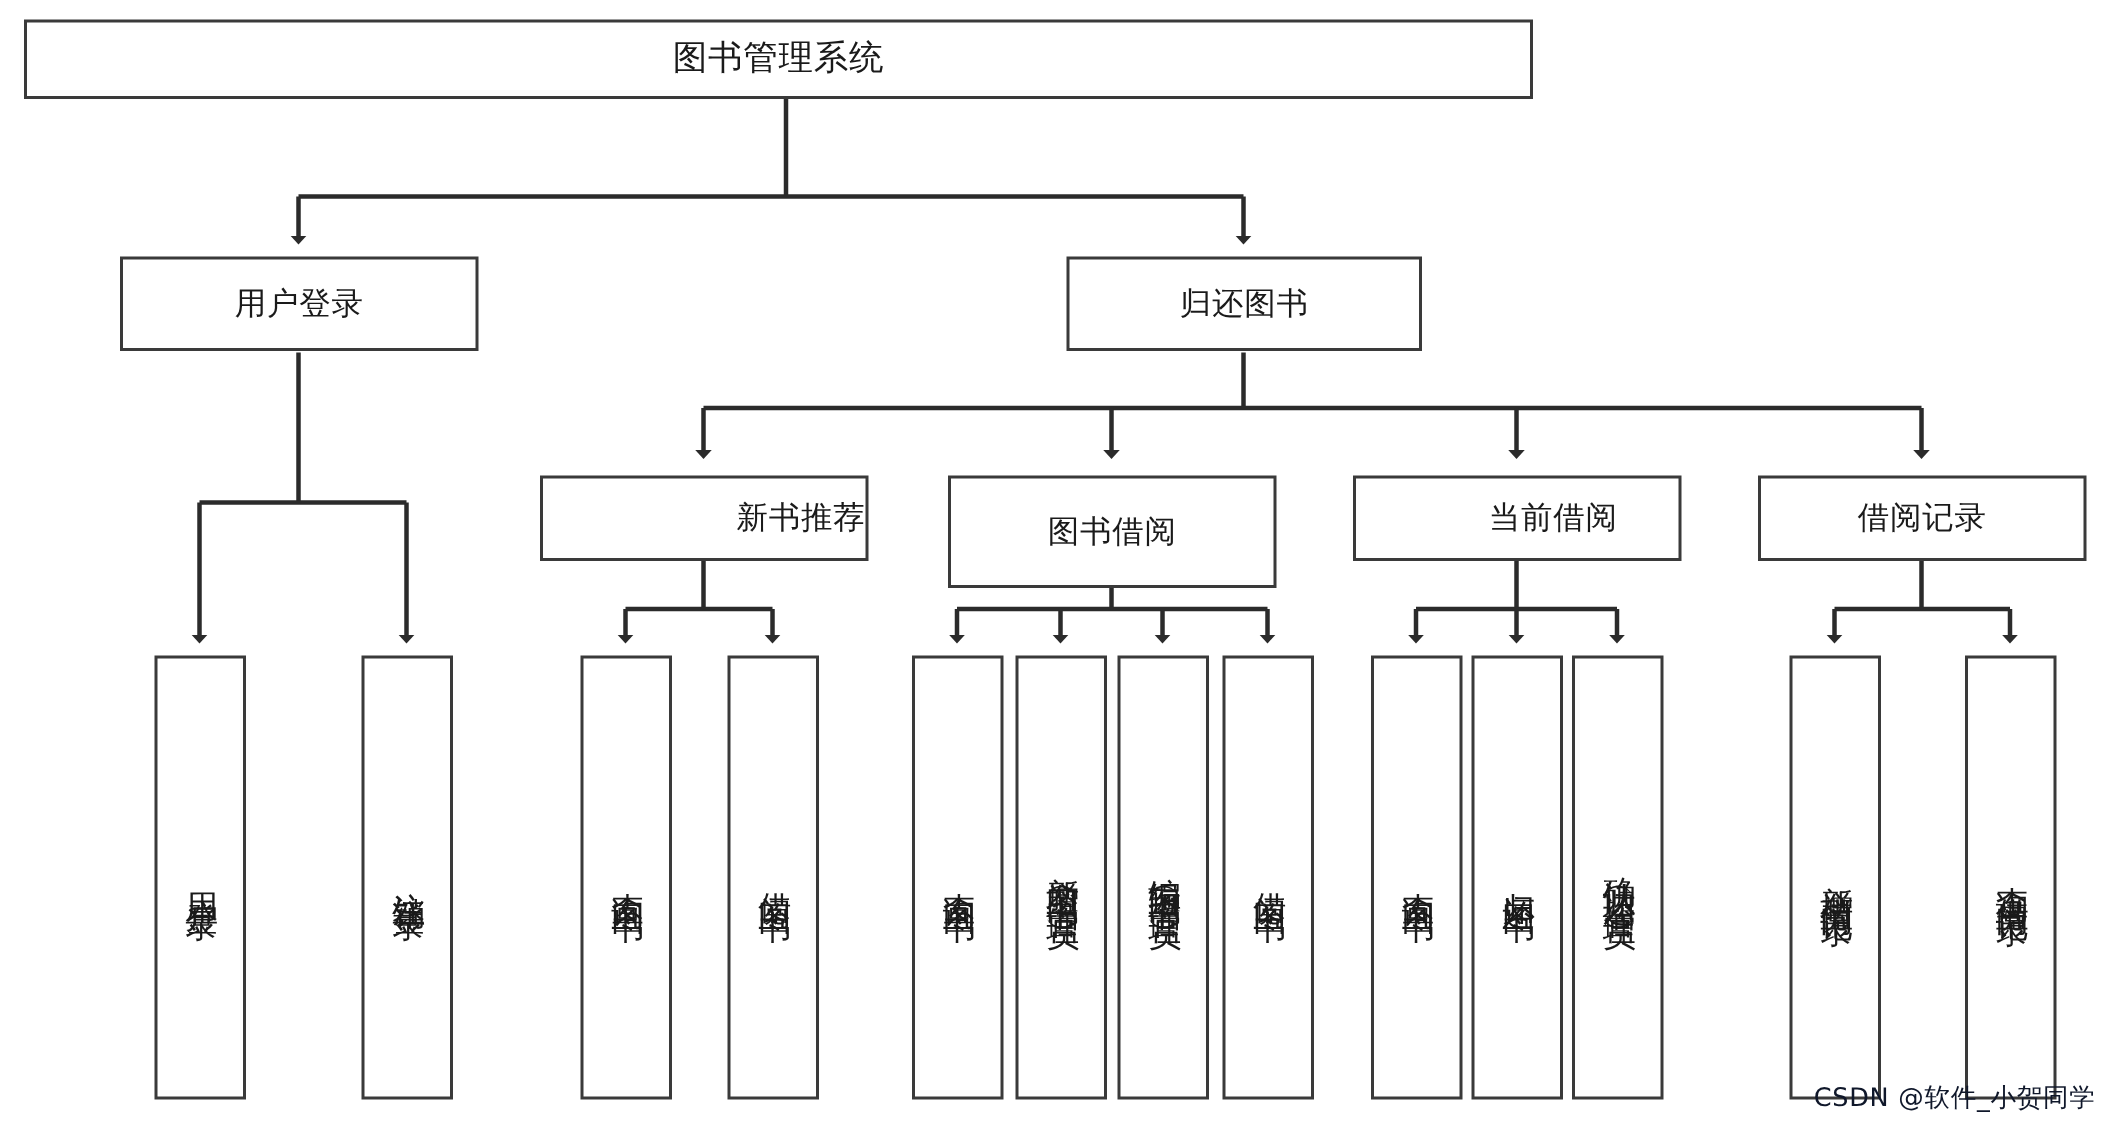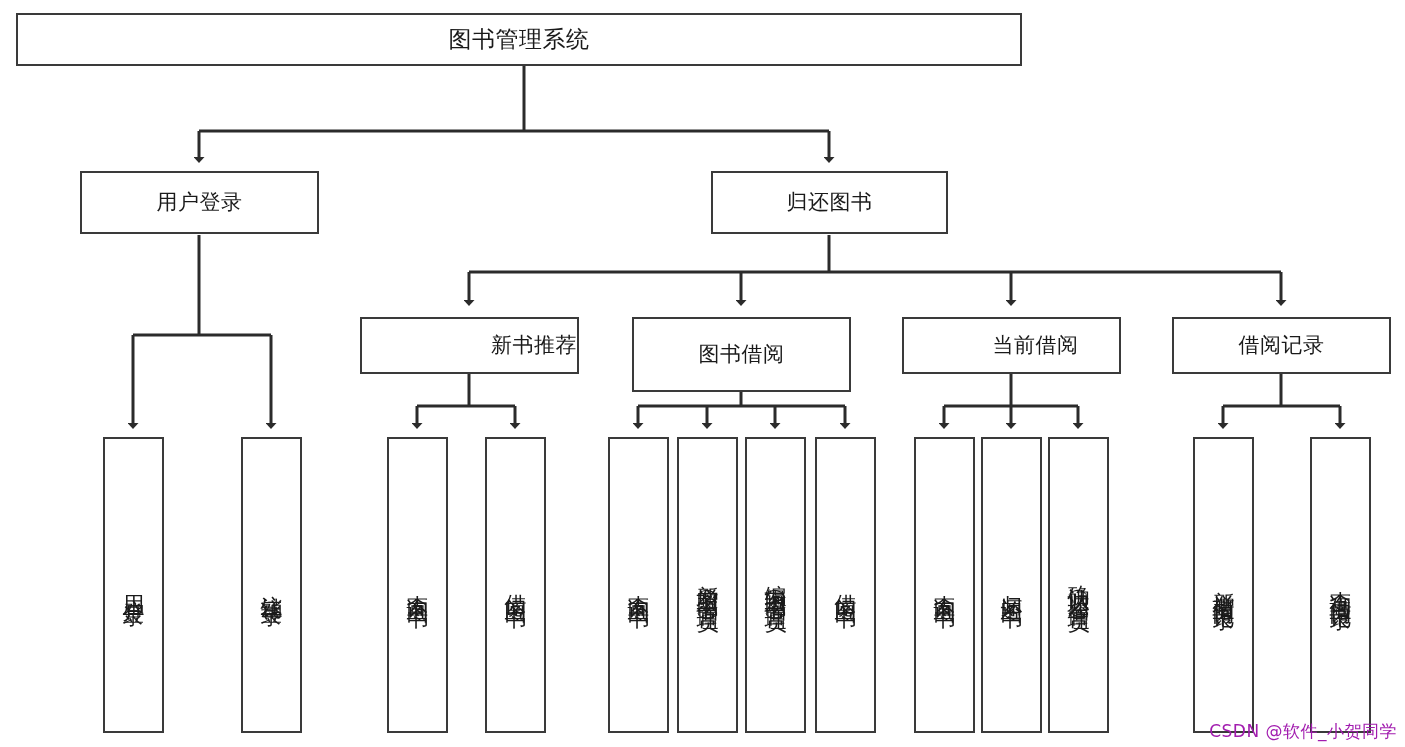--- a/index.html
+++ b/index.html
@@ -61,21 +61,21 @@
     font-size: 22px;
     letter-spacing: 4px;
     line-height: 1.0;
     white-space: nowrap;
   }
   .watermark {
     position: absolute;
     right: 8px;
     bottom: 4px;
     font-size: 17px;
-    color: #a21caf;
+    color: #0f172a;
     letter-spacing: 0.5px;
     white-space: nowrap;
     user-select: none;
   }
 </style>
 </head>
 <body>
 
 <div id="canvas">
 

